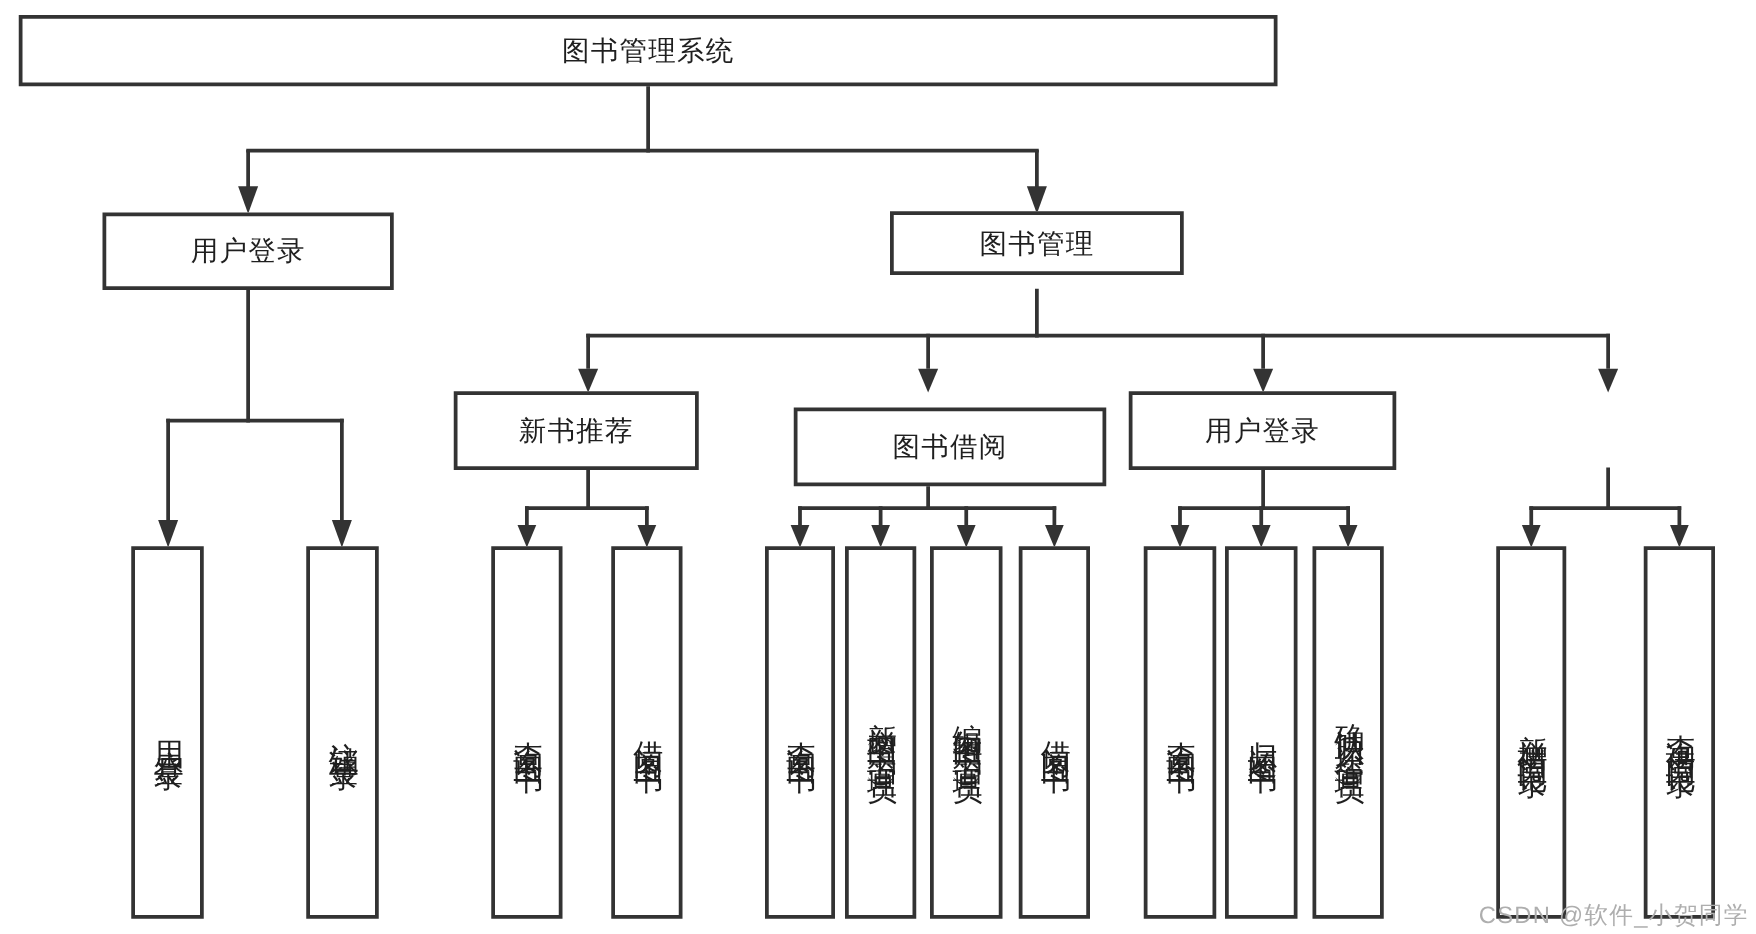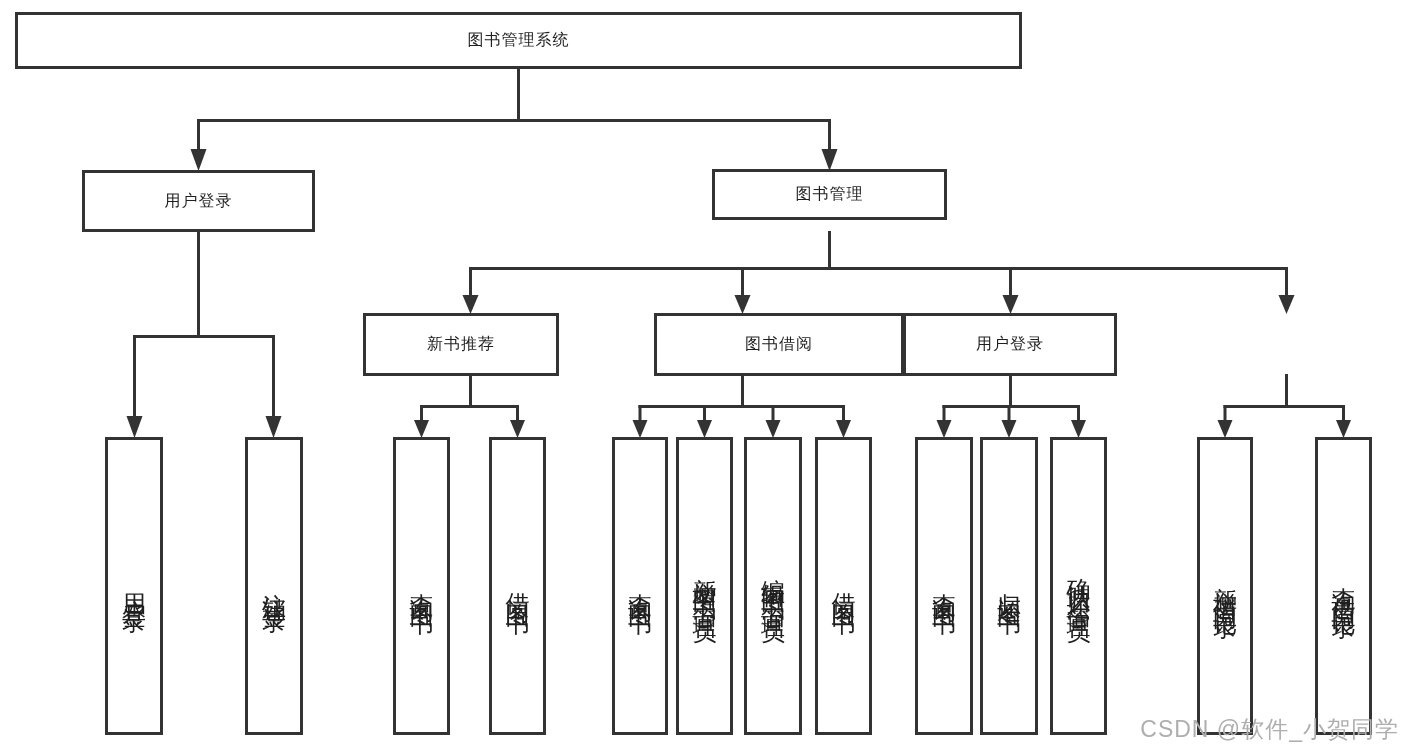--- a/index.html
+++ b/index.html
@@ -13,29 +13,29 @@
   .canvas{
     position:relative;width:1405px;height:747px;background:var(--bg);
     overflow:hidden;font-family:"Liberation Sans","DejaVu Sans",sans-serif;
   }
   .connectors{position:absolute;left:0;top:0;}
   .connectors line{stroke:var(--line);stroke-width:3;}
   .connectors polygon{fill:var(--line);}
   .node{
     position:absolute;box-sizing:border-box;border:3px solid var(--line);
     background:var(--box-bg);display:flex;align-items:center;justify-content:center;
-    color:var(--text);font-size:16px;letter-spacing:1px;white-space:nowrap;
+    color:var(--text);font-size:22px;letter-spacing:1px;white-space:nowrap;
   }
   .leaf{
     writing-mode:vertical-rl;
     font-size:24px;letter-spacing:6px;line-height:1;white-space:normal;
   }
   .watermark{
     position:absolute;right:6px;bottom:2px;z-index:5;
-    color:var(--watermark);font-size:23px;letter-spacing:1px;white-space:nowrap;text-align:right;
+    color:var(--watermark);font-size:19px;letter-spacing:1px;white-space:nowrap;text-align:right;
   }
 </style>
 </head>
 <body>
 
 <div class="canvas">
 
   <svg class="connectors" width="1405" height="747" aria-hidden="true">
 
     <line x1="518.5" y1="68" x2="518.5" y2="122"></line>
@@ -97,21 +97,21 @@
     <polygon points="1225,438 1217.5,420 1232.5,420"></polygon>
     <polygon points="1343.5,438 1336,420 1351,420"></polygon>
   </svg>
 
   <div class="node" style="left:15px;top:12px;width:1007px;height:57px;">图书管理系统</div>
 
   <div class="node" style="left:82px;top:170px;width:233px;height:62px;">用户登录</div>
   <div class="node" style="left:712px;top:169px;width:235px;height:51px;">图书管理</div>
 
   <div class="node" style="left:363px;top:313px;width:196px;height:63px;">新书推荐</div>
-  <div class="node" style="left:635px;top:313px;width:250px;height:63px;margin-left:19px;">图书借阅</div>
+  <div class="node" style="left:635px;top:326px;width:250px;height:63px;">图书借阅</div>
   <div class="node" style="left:903px;top:313px;width:214px;height:63px;">用户登录</div>
 
   <div class="node leaf" style="left:105px;top:437px;width:58px;height:298px;">用户登录</div>
   <div class="node leaf" style="left:245px;top:437px;width:58px;height:298px;">注销登录</div>
 
   <div class="node leaf" style="left:393px;top:437px;width:57px;height:298px;">查询图书</div>
   <div class="node leaf" style="left:489px;top:437px;width:57px;height:298px;">借阅图书</div>
 
   <div class="node leaf" style="left:612px;top:437px;width:56px;height:298px;">查询图书</div>
   <div class="node leaf" style="left:676px;top:437px;width:57px;height:298px;">新增图书（管理员）</div>

